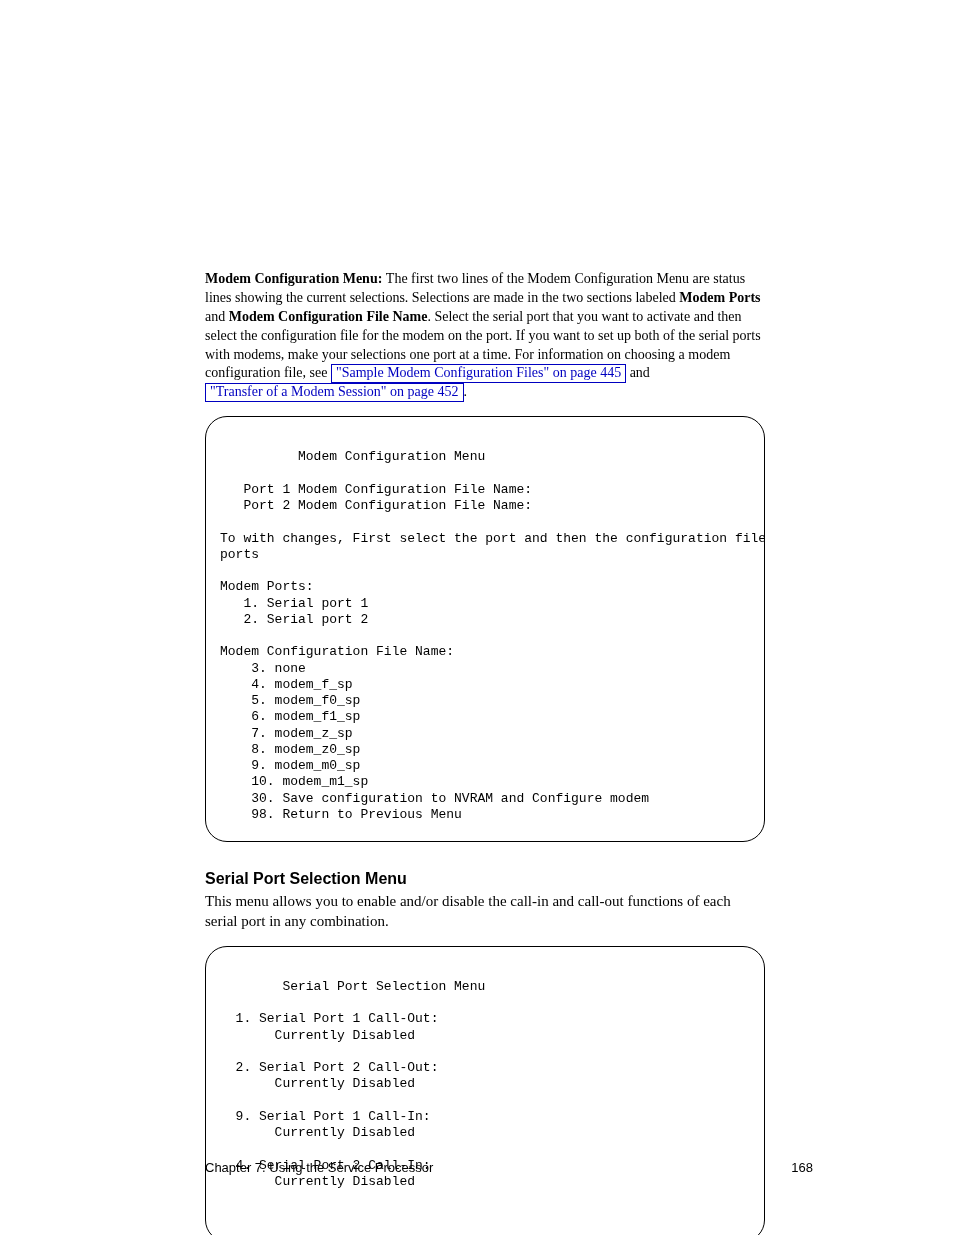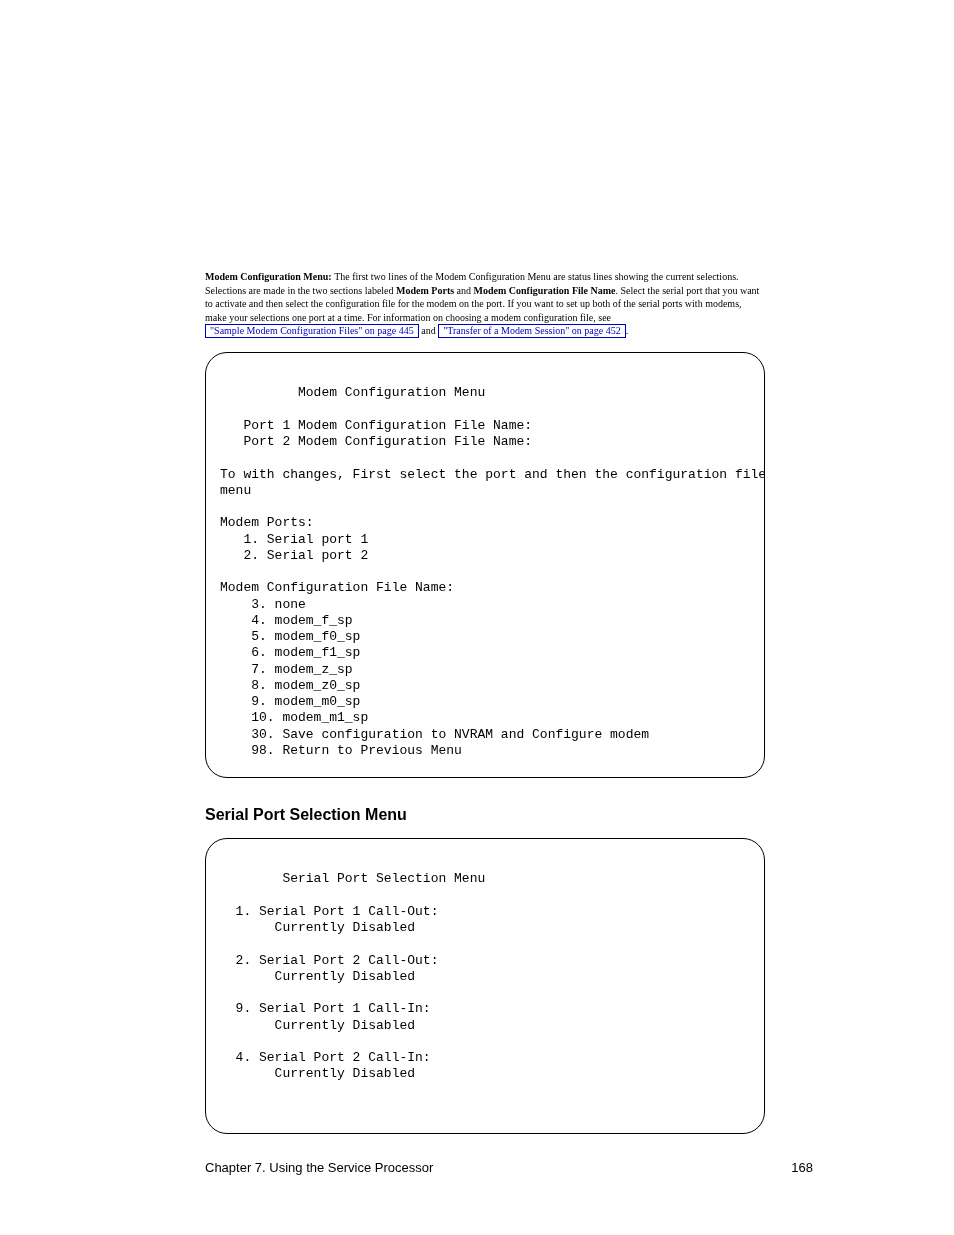--- a/index.html
+++ b/index.html
@@ -15,21 +15,21 @@
     height: 1235px;
     box-sizing: border-box;
   }
   .content {
     position: absolute;
     left: 205px;
     top: 0;
     width: 560px;
   }
   .para {
-    font-size: 10px;
+    font-size: 14px;
     line-height: 1.35;
     color: #000;
     margin-top: 270px;
   }
   .para .bold { font-weight: bold; }
   .link-box {
     display: inline-block;
     border: 1px solid #0000c0;
     color: #0000c0;
     padding: 0 4px 1px 4px;
@@ -83,40 +83,41 @@
       <span class="bold">Modem Configuration Menu: </span><span>The first two lines of the Modem Configuration Menu are status lines showing the current selections. Selections are made in the two sections labeled </span><span class="bold">Modem Ports</span><span> and </span><span class="bold">Modem Configuration File Name</span><span>. Select the serial port that you want to activate and then select the configuration file for the modem on the port. If you want to set up both of the serial ports with modems, make your selections one port at a time. For information on choosing a modem configuration file, see </span><span class="link-box"><span class="link-text">"Sample Modem Configuration Files" on page 445</span></span><span> and </span><span class="link-box"><span class="link-text">"Transfer of a Modem Session" on page 452</span></span><span>.</span>
     </div>
 
     <div class="terminal">
 <span>          Modem Configuration Menu</span>
 
 <span>   Port 1 Modem Configuration File Name:</span>
 <span>   Port 2 Modem Configuration File Name:</span>
 
 <span>To with changes, First select the port and then the configuration file</span>
-<span>menu</span>
+<span>ports</span>
 
 <span>Modem Ports:</span>
 <span>   1. Serial port 1</span>
 <span>   2. Serial port 2</span>
 
 <span>Modem Configuration File Name:</span>
 <span>    3. none</span>
 <span>    4. modem_f_sp</span>
 <span>    5. modem_f0_sp</span>
 <span>    6. modem_f1_sp</span>
 <span>    7. modem_z_sp</span>
 <span>    8. modem_z0_sp</span>
 <span>    9. modem_m0_sp</span>
 <span>    10. modem_m1_sp</span>
 <span>    30. Save configuration to NVRAM and Configure modem</span>
 <span>    98. Return to Previous Menu</span>
 </div>
 
     <div class="section-heading">Serial Port Selection Menu</div>
+    <div class="small-para">This menu allows you to enable and/or disable the call-in and call-out functions of each serial port in any combination.</div>
 
     <div class="terminal">
 <span>        Serial Port Selection Menu</span>
 
 <span>  1. Serial Port 1 Call-Out:</span>
 <span>       Currently Disabled</span>
 
 <span>  2. Serial Port 2 Call-Out:</span>
 <span>       Currently Disabled</span>
 

